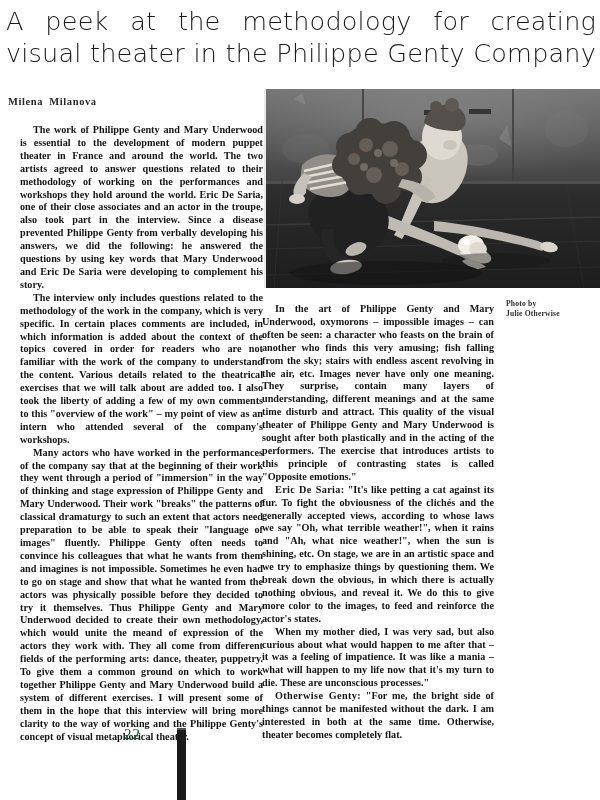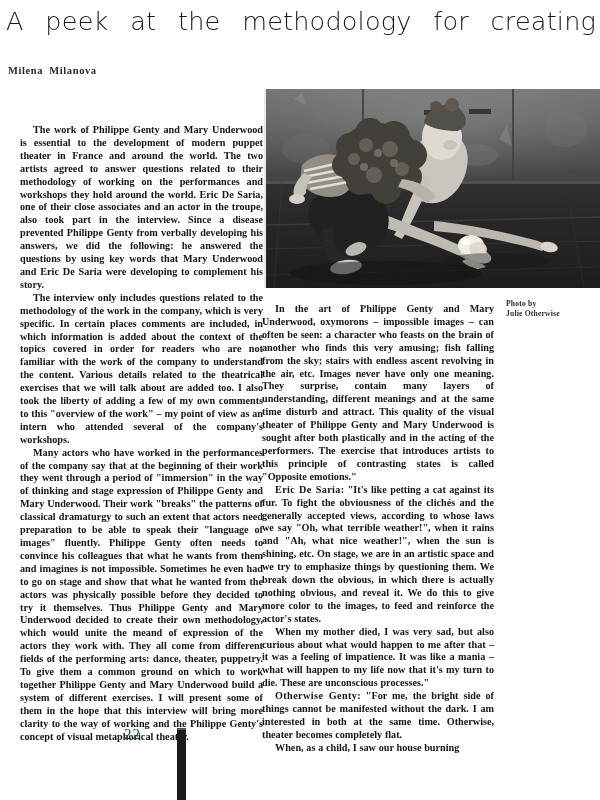--- a/index.html
+++ b/index.html
@@ -137,20 +137,21 @@
   }
 </style>
 </head>
 <body>
 
 <div class="page">
 
   <div class="title-block">
     <h1 class="article-title">
       <span class="line">A peek at the methodology for creating</span>
+      <span class="line">visual theater in the Philippe Genty Company</span>
     </h1>
     <div class="byline">Milena Milanova</div>
   </div>
 
   <div class="photo">
     <svg width="336" height="199" viewBox="0 0 336 199">
       <defs>
         <linearGradient id="wallG" x1="0" y1="0" x2="0" y2="1">
           <stop offset="0%" stop-color="#6e6e6e"></stop>
           <stop offset="55%" stop-color="#525252"></stop>
@@ -280,19 +281,18 @@
     <p class="body">The work of Philippe Genty and Mary Underwood is essential to the development of modern puppet theater in France and around the world. The two artists agreed to answer questions related to their methodology of working on the performances and workshops they hold around the world. Eric De Saria, one of their close associates and an actor in the troupe, also took part in the interview. Since a disease prevented Philippe Genty from verbally developing his answers, we did the following: he answered the questions by using key words that Mary Underwood and Eric De Saria were developing to complement his story.</p>
     <p class="body">The interview only includes questions related to the methodology of the work in the company, which is very specific. In certain places comments are included, in which information is added about the context of the topics covered in order for readers who are not familiar with the work of the company to understand the content. Various details related to the theatrical exercises that we will talk about are added too. I also took the liberty of adding a few of my own comments to this "overview of the work" – my point of view as an intern who attended several of the company's workshops.</p>
     <p class="body">Many actors who have worked in the performances of the company say that at the beginning of their work they went through a period of "immersion" in the way of thinking and stage expression of Philippe Genty and Mary Underwood. Their work "breaks" the patterns of classical dramaturgy to such an extent that actors need preparation to be able to speak their "language of images" fluently. Philippe Genty often needs to convince his colleagues that what he wants from them and imagines is not impossible. Sometimes he even had to go on stage and show that what he wanted from the actors was physically possible before they decided to try it themselves. Thus Philippe Genty and Mary Underwood decided to create their own methodology, which would unite the meand of expression of the actors they work with. They all come from different fields of the performing arts: dance, theater, puppetry. To give them a common ground on which to work together Philippe Genty and Mary Underwood build a system of different exercises. I will present some of them in the hope that this interview will bring more clarity to the way of working and the Philippe Genty's concept of visual metaphorical theater.</p>
   </div>
 
   <div class="col-right">
     <p class="body"><span>In the art of Philippe Genty and Mary Underwood, oxymorons – impossible images – can often be seen: a character who feasts on the brain of another who finds this very amusing; fish falling from the sky; stairs with endless ascent revolving in the air, etc. Images never have only one meaning. They surprise, contain many layers of understanding, different meanings and at the same time disturb and attract. This quality of the visual theater of Philippe Genty and Mary Underwood is sought after both plastically and in the acting of the performers. The exercise that introduces artists to this principle of contrasting states is called "Opposite emotions."</span></p>
     <p class="body"><span class="speaker">Eric De Saria</span><span>: "It's like petting a cat against its fur. To fight the obviousness of the clichés and the generally accepted views, according to whose laws we say "Oh, what terrible weather!", when it rains and "Ah, what nice weather!", when the sun is shining, etc. On stage, we are in an artistic space and we try to emphasize things by questioning them. We break down the obvious, in which there is actually nothing obvious, and reveal it. We do this to give more color to the images, to feed and reinforce the actor's states.</span></p>
     <p class="body"><span>When my mother died, I was very sad, but also curious about what would happen to me after that – it was a feeling of impatience. It was like a mania – what will happen to my life now that it's my turn to die. These are unconscious processes."</span></p>
     <p class="body"><span class="speaker">Otherwise Genty</span><span>: "For me, the bright side of things cannot be manifested without the dark. I am interested in both at the same time. Otherwise, theater becomes completely flat.</span></p>
-    <p class="body"><span>When, as a child, I saw our house burning</span></p>
   </div>
 
   <div class="page-number">22</div>
   <div class="spine-bar"></div>
 
 </div>
 
 </body></html>

